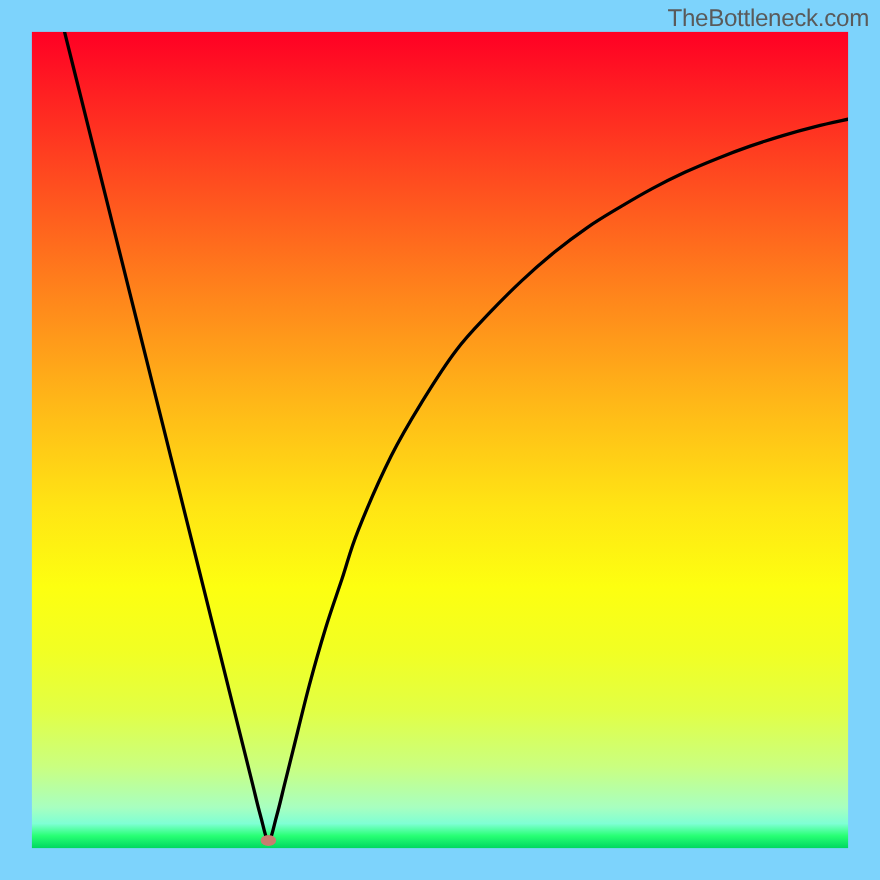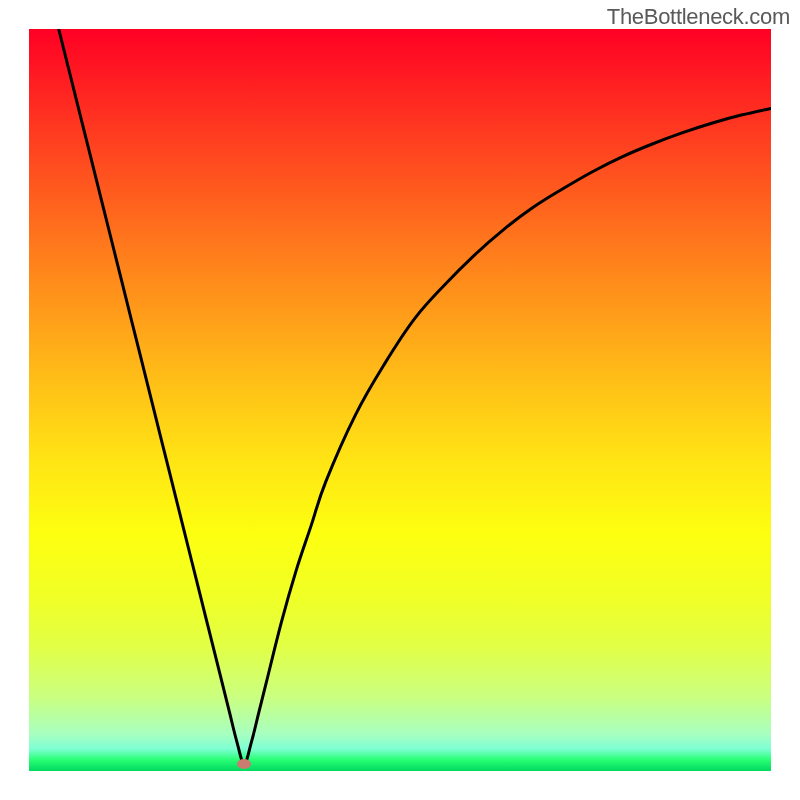--- a/index.html
+++ b/index.html
@@ -1,21 +1,21 @@
 <!DOCTYPE html>
 <html><head>
 <meta charset="utf-8">
 <style>
   * { margin: 0; padding: 0; box-sizing: border-box; }
   html, body { width: 800px; height: 800px; overflow: hidden; background: #000; }
   .frame {
     position: relative;
     width: 800px;
     height: 800px;
-    background: #ffffff;
+    background: #7dd3fc;
     text-align: right;
   }
   .plot-area {
     position: absolute;
     left: 29px;
     top: 29px;
     width: 742px;
     height: 742px;
     background: linear-gradient(to bottom,
       #ff0024 0%,

